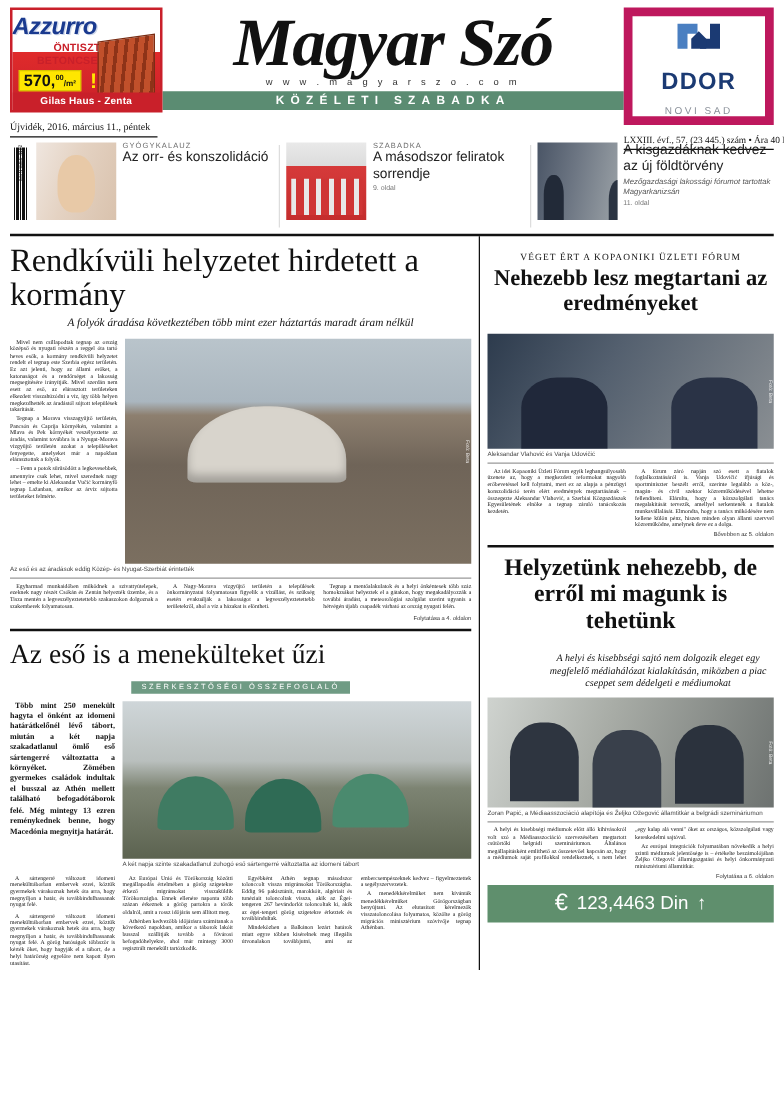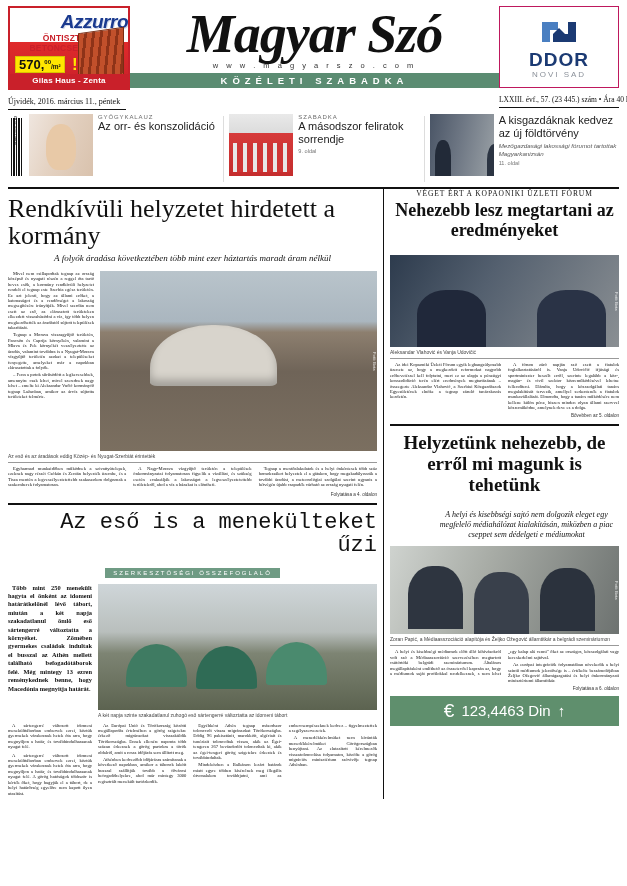--- a/index.html
+++ b/index.html
@@ -3,41 +3,41 @@
 <meta charset="utf-8">
 <style>
   html,body{margin:0;padding:0;background:#fff;}
   body{width:627px;height:886px;overflow:hidden;font-family:"Liberation Serif",serif;color:#111;}
   .page{position:relative;width:627px;height:886px;background:#fff;}
 
   
   .masthead{display:flex;align-items:flex-start;padding:6px 8px 0 8px;height:112px;box-sizing:border-box;}
   .ad-azzurro{width:122px;flex:0 0 122px;}
   .azz-box{border:2px solid #c9202a;height:80px;background:linear-gradient(#ffffff 0%,#ffffff 42%,#e02b2b 42%,#c9202a 100%);position:relative;overflow:hidden;}
-  .azz-word{font-family:"Liberation Sans",sans-serif;font-style:italic;font-weight:bold;font-size:19px;color:#1a3a8f;text-align:right;letter-spacing:-.5px;padding-top:3px;text-shadow:1px 1px 0 #cfd8ea;}
+  .azz-word{font-family:"Liberation Sans",sans-serif;font-style:italic;font-weight:bold;font-size:19px;color:#1a3a8f;text-align:left;letter-spacing:-.5px;padding-top:3px;text-shadow:1px 1px 0 #cfd8ea;}
   .azz-l1{font-family:"Liberation Sans",sans-serif;font-weight:bold;font-size:8.5px;color:#c9202a;text-align:center;letter-spacing:.2px;line-height:10px;}
   .azz-l2{font-family:"Liberation Sans",sans-serif;font-weight:bold;font-size:8.5px;color:#c9202a;text-align:center;letter-spacing:.2px;line-height:10px;}
   .azz-price{position:absolute;left:5px;bottom:15px;background:#ffe600;border:1px solid #d8c400;padding:0 3px;font-family:"Liberation Sans",sans-serif;font-weight:bold;font-size:13px;color:#111;}
   .azz-price sup{font-size:6px;}
   .azz-price .unit{font-size:6.5px;}
   .azz-bang{position:absolute;left:62px;bottom:13px;color:#ffe600;font-family:"Liberation Sans",sans-serif;font-weight:bold;font-size:17px;}
   .azz-tile{position:absolute;right:4px;top:22px;width:44px;height:46px;background:
       repeating-linear-gradient(96deg,#c1502b 0 5px,#8e3318 5px 8px);
       transform:skewY(-8deg);border:1px solid #7a2d14;}
   .azz-foot{position:absolute;left:0;right:0;bottom:0;height:14px;background:#c9202a;color:#fff;font-family:"Liberation Sans",sans-serif;font-weight:bold;font-size:8px;text-align:center;line-height:14px;letter-spacing:.2px;}
   .dateline{font-size:8px;margin-top:7px;color:#111;white-space:nowrap;}
   .dateline-rule{border-top:1px solid #111;margin-top:3px;width:118px;}
 
   .logo-wrap{flex:1;text-align:center;padding-top:2px;}
   .logo-main{font-family:"Liberation Serif",serif;font-weight:bold;font-style:italic;font-size:54px;line-height:52px;letter-spacing:-1px;color:#111;}
   .logo-url{font-family:"Liberation Sans",sans-serif;font-size:7.5px;letter-spacing:3px;color:#333;margin-top:1px;}
   .logo-band{background:#5b8c72;color:#fff;font-family:"Liberation Sans",sans-serif;font-size:9.5px;font-weight:bold;letter-spacing:5px;padding:2px 0;margin-top:3px;}
 
   .ad-ddor{width:120px;flex:0 0 120px;text-align:center;}
-  .ddor-box{border:1px solid #be185d;height:80px;display:flex;flex-direction:column;align-items:center;justify-content:center;}
+  .ddor-box{border:7px solid #be185d;height:80px;display:flex;flex-direction:column;align-items:center;justify-content:space-between;}
   .ddor-mark{width:38px;height:32px;position:relative;}
   .ddor-word{font-family:"Liberation Sans",sans-serif;font-weight:bold;font-size:19px;color:#1b3a73;letter-spacing:1px;line-height:20px;margin-top:2px;}
   .ddor-sub{font-family:"Liberation Sans",sans-serif;font-size:8px;color:#8a9099;letter-spacing:2px;}
   .issue{font-size:7.5px;margin-top:7px;white-space:nowrap;}
   .issue-rule{border-top:1px solid #111;margin-top:3px;}
 
   
   .teasers{display:flex;align-items:stretch;padding:2px 8px 0 8px;height:72px;box-sizing:border-box;gap:5px;}
   .barcode{width:16px;flex:0 0 16px;position:relative;}
   .barcode .bars{position:absolute;left:3px;top:4px;width:11px;height:58px;background:repeating-linear-gradient(90deg,#111 0 1px,#fff 1px 2px,#111 2px 4px,#fff 4px 5px);}
@@ -53,21 +53,21 @@
   .strip-rule{border-top:2px solid #111;margin:3px 8px 0 8px;}
 
   
   .main{display:flex;padding:0 8px;box-sizing:border-box;}
   .col-left{width:375px;flex:0 0 375px;padding-right:6px;box-sizing:border-box;}
   .vrule{width:1px;background:#111;}
   .col-right{flex:1;padding-left:6px;box-sizing:border-box;}
 
   .hl-big{font-size:26px;line-height:27px;text-align:left;margin:6px 0 0 0;font-weight:normal;}
   .hl-sub{font-style:italic;font-size:9px;text-align:center;margin-top:4px;line-height:11px;}
-  .kicker-c{font-size:7.5px;letter-spacing:.9px;text-align:center;text-transform:uppercase;margin-top:0;}
+  .kicker-c{font-size:7.5px;letter-spacing:.9px;text-align:center;text-transform:uppercase;margin-top:12px;}
   .hl-mid{font-size:18px;line-height:20px;text-align:center;margin-top:2px;}
   .hl-sub2{font-style:italic;font-size:8px;text-align:center;line-height:10px;margin-top:3px;margin-left:44px;}
 
   .cols3{column-count:3;column-gap:7px;column-rule:none;font-size:4.6px;line-height:5.4px;text-align:justify;}
   .cols2{column-count:2;column-gap:7px;font-size:4.6px;line-height:5.4px;text-align:justify;}
   .cols3 p,.cols2 p{margin:0 0 2px 0;text-indent:5px;}
   .lead-col{font-size:6.4px;line-height:8.4px;text-align:justify;font-weight:bold;}
   .lead-col p{margin:0 0 3px 0;text-indent:4px;}
 
   .photo{background:#9aa8b0;border:0;position:relative;overflow:hidden;}
@@ -216,21 +216,21 @@
 
       <div class="cols3">
         <p>Egyharmad munkaidőben működnek a szivattyútelepek, ezeknek nagy részét Csókán és Zentán helyezték üzembe, és a Tisza mentén a legveszélyeztetettebb szakaszokon dolgoznak a szakemberek folyamatosan.</p>
         <p>A Nagy-Morava vízgyűjtő területén a települések önkormányzatai folyamatosan figyelik a vízállást, és szükség esetén evakuálják a lakosságot a legveszélyeztetettebb területekről, ahol a víz a házakat is elöntheti.</p>
         <p>Tegnap a mentőalakulatok és a helyi önkéntesek több száz homokzsákot helyeztek el a gátakon, hogy megakadályozzák a további áradást, a meteorológiai szolgálat szerint ugyanis a hétvégén újabb csapadék várható az ország nyugati felén.</p>
       </div>
       <div class="cont">Folytatása a 4. oldalon</div>
 
       <div class="hr-thick"></div>
 
-      <h2 class="hl-big" style="font-size:22px;line-height:23px;text-align:right;margin:0;font-family:Liberation Mono, monospace;">Az eső is a menekülteket űzi</h2>
+      <h2 class="hl-big" style="font-size:22px;line-height:23px;text-align:left;margin:0;">Az eső is a menekülteket űzi</h2>
       <div style="text-align:center;margin:4px 0 5px 0;">
         <span class="badge">SZERKESZTŐSÉGI ÖSSZEFOGLALÓ</span>
       </div>
 
       <div style="display:flex;gap:6px;">
         <div style="flex:0 0 84px;">
           <div class="lead-col">
             <p>Több mint 250 menekült hagyta el önként az idomeni határátkelőnél lévő tábort, miután a két napja szakadatlanul ömlő eső sártengerré változtatta a környéket. Zömében gyermekes családok indultak el busszal az Athén mellett található befogadótáborok felé. Még mintegy 13 ezren reménykednek benne, hogy Macedónia megnyitja határát.</p>
           </div>
         </div>

